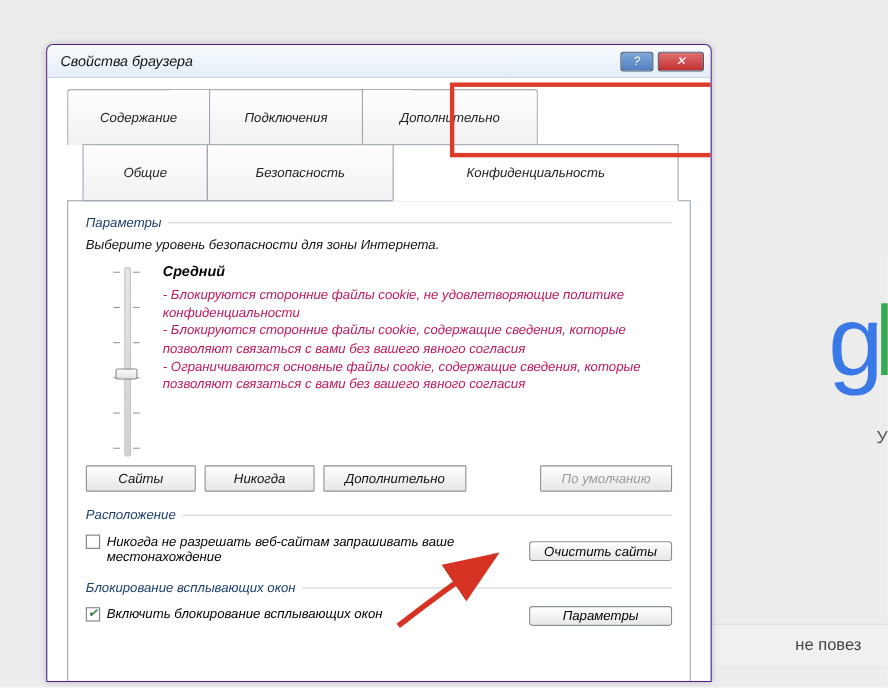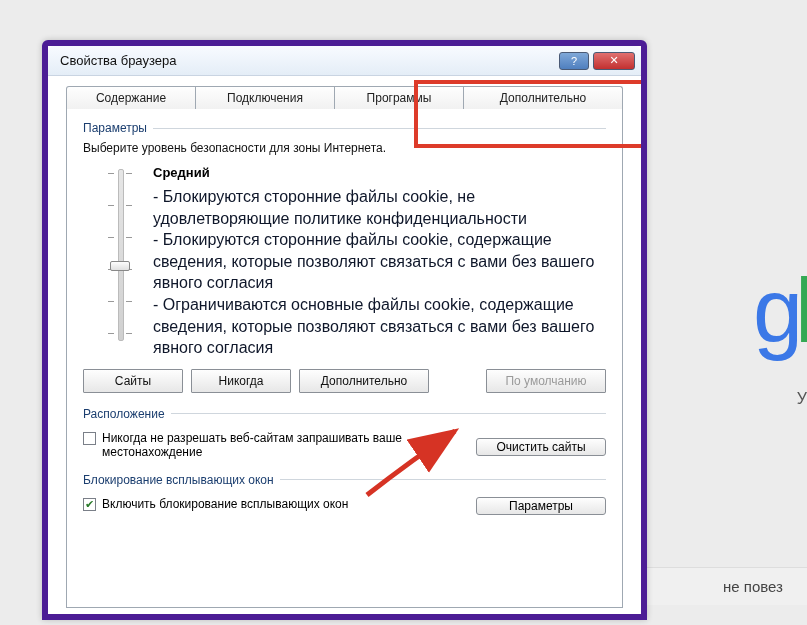--- a/index.html
+++ b/index.html
@@ -42,25 +42,26 @@
     border-top: 1px solid #ddd;
     width: 160px;
     text-align: right;
   }
   .dialog {
     position: absolute;
     left: 42px;
     top: 40px;
     width: 605px;
     background: #fff;
-    border: 6px solid #4c1d95;
+    border: 1px solid #4c1d95;
     border-radius: 6px 6px 0 0;
     box-shadow: 0 0 6px rgba(0,0,0,0.2);
     height: 580px;
     overflow: hidden;
+    font-style: italic;
   }
   .titlebar {
     height: 30px;
     background: linear-gradient(#f8fbff, #e4edf7);
     border-bottom: 1px solid #c9d4e2;
     display: flex;
     align-items: center;
     padding: 0 6px 0 12px;
     border-radius: 6px 6px 0 0;
   }
@@ -82,21 +83,21 @@
   .titlebar-close { background: linear-gradient(#e07070, #c23030); width: 42px; }
   .dialog-body {
     position: relative;
     padding: 10px 18px 0 18px;
   }
   .tabs-wrap { position: relative; }
   .tab-row { display: flex; }
   .tab {
     border: 1px solid #9fa8b2;
     background: linear-gradient(#fefefe, #f1f1f1);
-    padding: 4px 0;
+    padding: 18px 0;
     text-align: center;
     font-size: 12px;
     color: #222;
     cursor: pointer;
     position: relative;
     z-index: 1;
   }
   .tab-row1 .tab { border-bottom: none; }
   .tab-row1 .t1 { width: 130px; border-top-left-radius: 3px; }
   .tab-row1 .t2 { width: 140px; margin-left: -1px; }
@@ -165,21 +166,21 @@
     left: 2px;
     width: 20px;
     height: 10px;
     background: linear-gradient(#fdfdfd, #e0e0e0);
     border: 1px solid #888;
     border-radius: 2px;
     top: 92px;
   }
   .desc-col { flex: 1; padding-right: 4px; }
   .level-name { font-weight: bold; margin-bottom: 6px; font-size: 13px; }
-  .bullets { font-size: 16px; line-height: 1.35; color: #0f172a; }
+  .bullets { font-size: 12px; line-height: 1.35; color: #be185d; }
   .btn-row { display: flex; gap: 8px; margin-top: 10px; }
   .btn {
     border: 1px solid #8a8f96;
     background: linear-gradient(#fefefe, #e7e7e7);
     padding: 4px 0;
     font-size: 12px;
     color: #111;
     border-radius: 1px;
     cursor: pointer;
     text-align: center;
@@ -237,22 +238,26 @@
     <span class="titlebar-title">Свойства браузера</span>
     <div class="titlebar-btn titlebar-help">?</div>
     <div class="titlebar-btn titlebar-close">✕</div>
   </div>
 
   <div class="dialog-body">
     <div class="tabs-wrap">
       <div class="tab-row tab-row1">
         <div class="tab t1">Содержание</div>
         <div class="tab t2">Подключения</div>
-        <div class="tab t3">Программы</div>
         <div class="tab t4">Дополнительно</div>
+      </div>
+      <div class="tab-row tab-row2">
+        <div class="tab t5">Общие</div>
+        <div class="tab t6">Безопасность</div>
+        <div class="tab t7">Конфиденциальность</div>
       </div>
       <div class="tab-highlight"></div>
 
       <div class="tab-content">
 
         <div class="group-hr">
           <span class="group-label">Параметры</span>
           <span class="line"></span>
         </div>
         <div class="instruction">Выберите уровень безопасности для зоны Интернета.</div>

